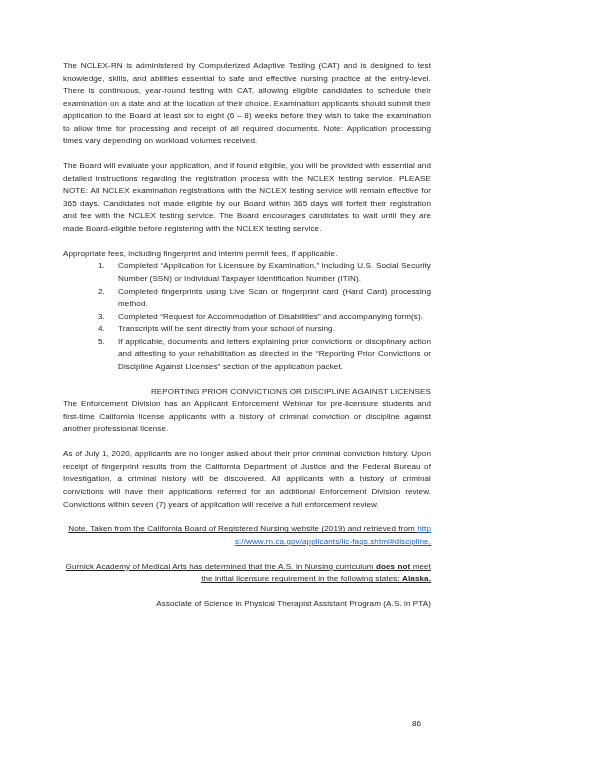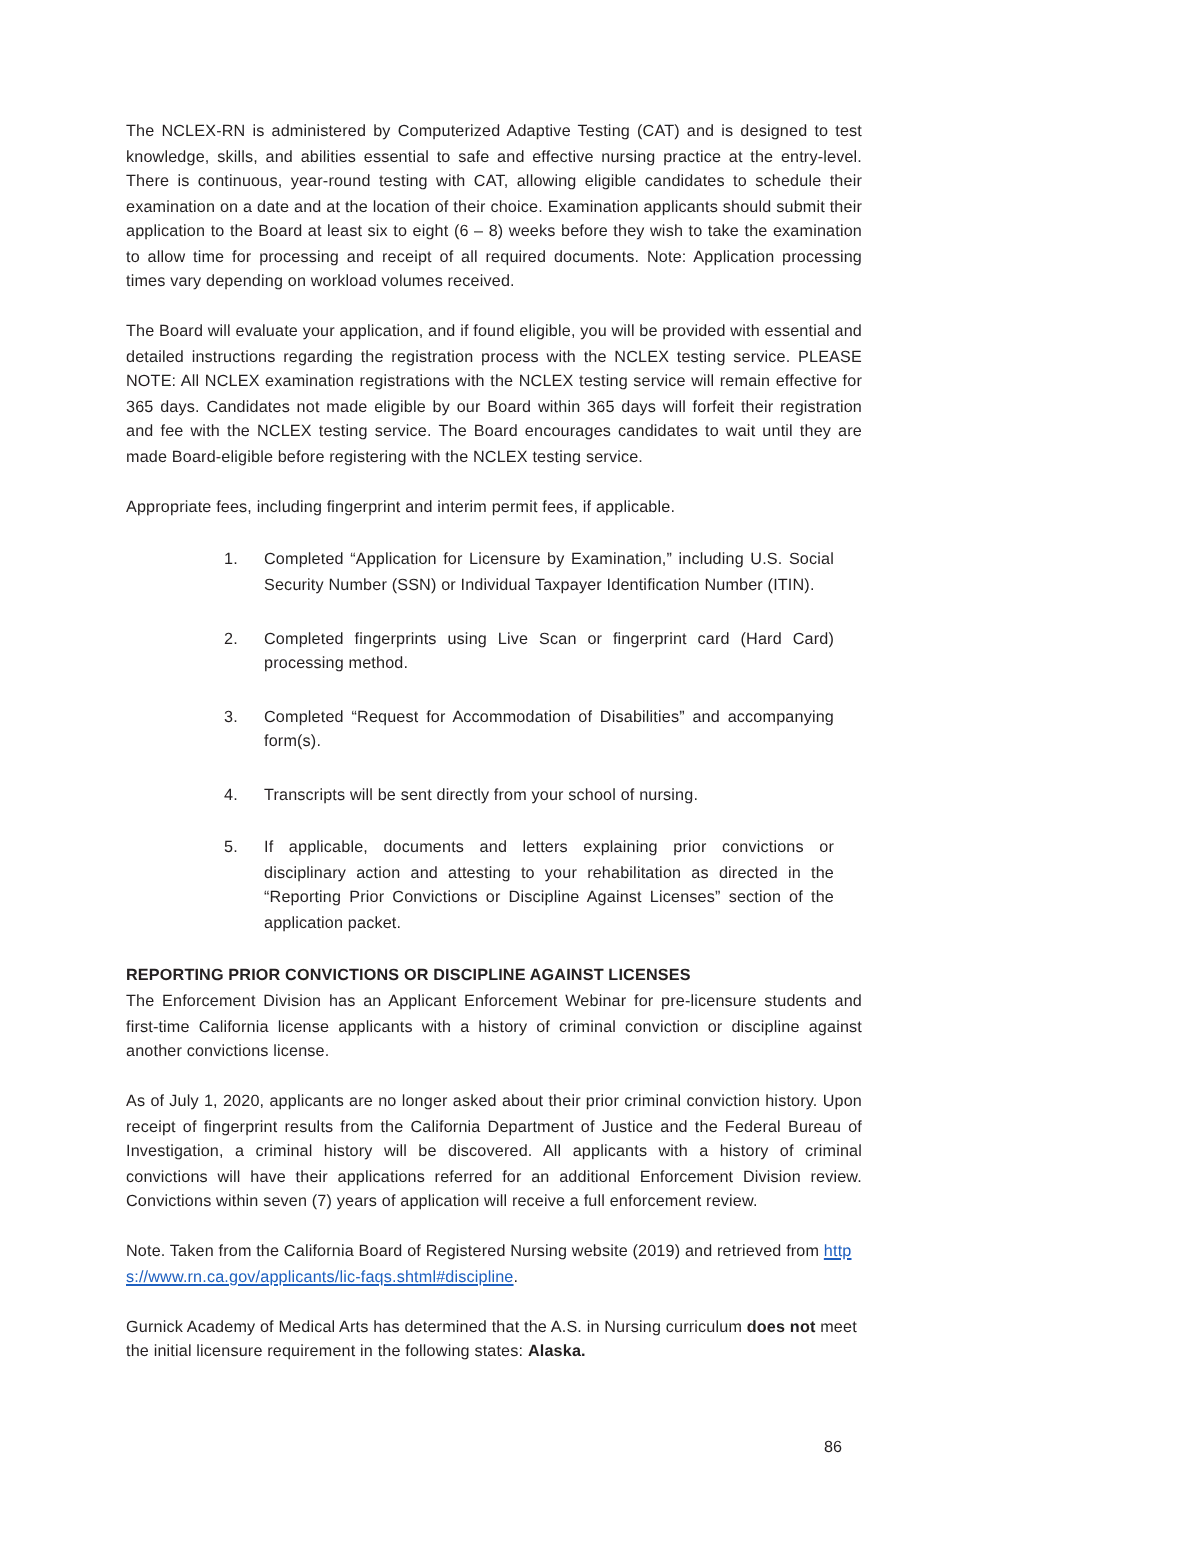--- a/index.html
+++ b/index.html
@@ -28,56 +28,57 @@
     text-align: justify;
     margin: 0 0 12.4px 0;
     letter-spacing: 0.01em;
   }
   .body-text.tight {
     margin-bottom: 0;
   }
   .heading {
     font-size: 8.1px;
     line-height: 12.55px;
-    font-weight: bold;
+    font-weight: normal;
     margin: 0;
-    text-align: left;
+    text-align: right;
     letter-spacing: 0.01em;
   }
   ol.num-list {
     margin: 0 0 12.4px 0;
     padding: 0;
     list-style: none;
     counter-reset: item;
   }
   ol.num-list > li {
     position: relative;
     counter-increment: item;
     font-size: 8.1px;
     line-height: 12.55px;
     text-align: justify;
     padding-left: 55px;
-    margin: 14px;
+    margin: 0;
     letter-spacing: 0.01em;
   }
   ol.num-list > li::before {
     content: counter(item) ".";
     position: absolute;
     left: 35px;
     width: 14px;
     text-align: left;
     font-size: 8.1px;
   }
   a.doclink {
     color: #1d5fbf;
     text-decoration: underline;
     word-break: break-all;
   }
   .no-just {
-    text-align: left;
+    text-align: right;
+    text-decoration: underline;
   }
   .page-number {
     position: absolute;
     right: 63px;
     bottom: 40px;
     font-size: 8.1px;
     line-height: 12.55px;
     color: #231f20;
   }
   b, strong { font-weight: bold; }
@@ -95,26 +96,27 @@
 
   <ol class="num-list">
     <li>Completed “Application for Licensure by Examination,” including U.S. Social Security Number (SSN) or Individual Taxpayer Identification Number (ITIN).</li>
     <li>Completed fingerprints using Live Scan or fingerprint card (Hard Card) processing method.</li>
     <li>Completed “Request for Accommodation of Disabilities” and accompanying form(s).</li>
     <li>Transcripts will be sent directly from your school of nursing.</li>
     <li>If applicable, documents and letters explaining prior convictions or disciplinary action and attesting to your rehabilitation as directed in the “Reporting Prior Convictions or Discipline Against Licenses” section of the application packet.</li>
   </ol>
 
   <p class="heading">REPORTING PRIOR CONVICTIONS OR DISCIPLINE AGAINST LICENSES</p>
-  <p class="body-text">The Enforcement Division has an Applicant Enforcement Webinar for pre-licensure students and first-time California license applicants with a history of criminal conviction or discipline against another convictions license.</p>
+  <p class="body-text">The Enforcement Division has an Applicant Enforcement Webinar for pre-licensure students and first-time California license applicants with a history of criminal conviction or discipline against another professional license.</p>
 
   <p class="body-text">As of July 1, 2020, applicants are no longer asked about their prior criminal conviction history. Upon receipt of fingerprint results from the California Department of Justice and the Federal Bureau of Investigation, a criminal history will be discovered. All applicants with a history of criminal convictions will have their applications referred for an additional Enforcement Division review. Convictions within seven (7) years of application will receive a full enforcement review.</p>
 
 
   <p class="body-text no-just"><span>Note. Taken from the California Board of Registered Nursing website (2019) and retrieved from </span><a class="doclink" href="#">https://www.rn.ca.gov/applicants/lic-faqs.shtml#discipline</a><span>.</span></p>
 
 
   <p class="body-text no-just"><span>Gurnick Academy of Medical Arts has determined that the A.S. in Nursing curriculum </span><b>does not</b><span> meet the initial licensure requirement in the following states: </span><b>Alaska.</b></p>
 
+  <p class="heading">Associate of Science in Physical Therapist Assistant Program (A.S. in PTA)</p>
 
   <div class="page-number">86</div>
 
 </div>
 
 </body></html>

